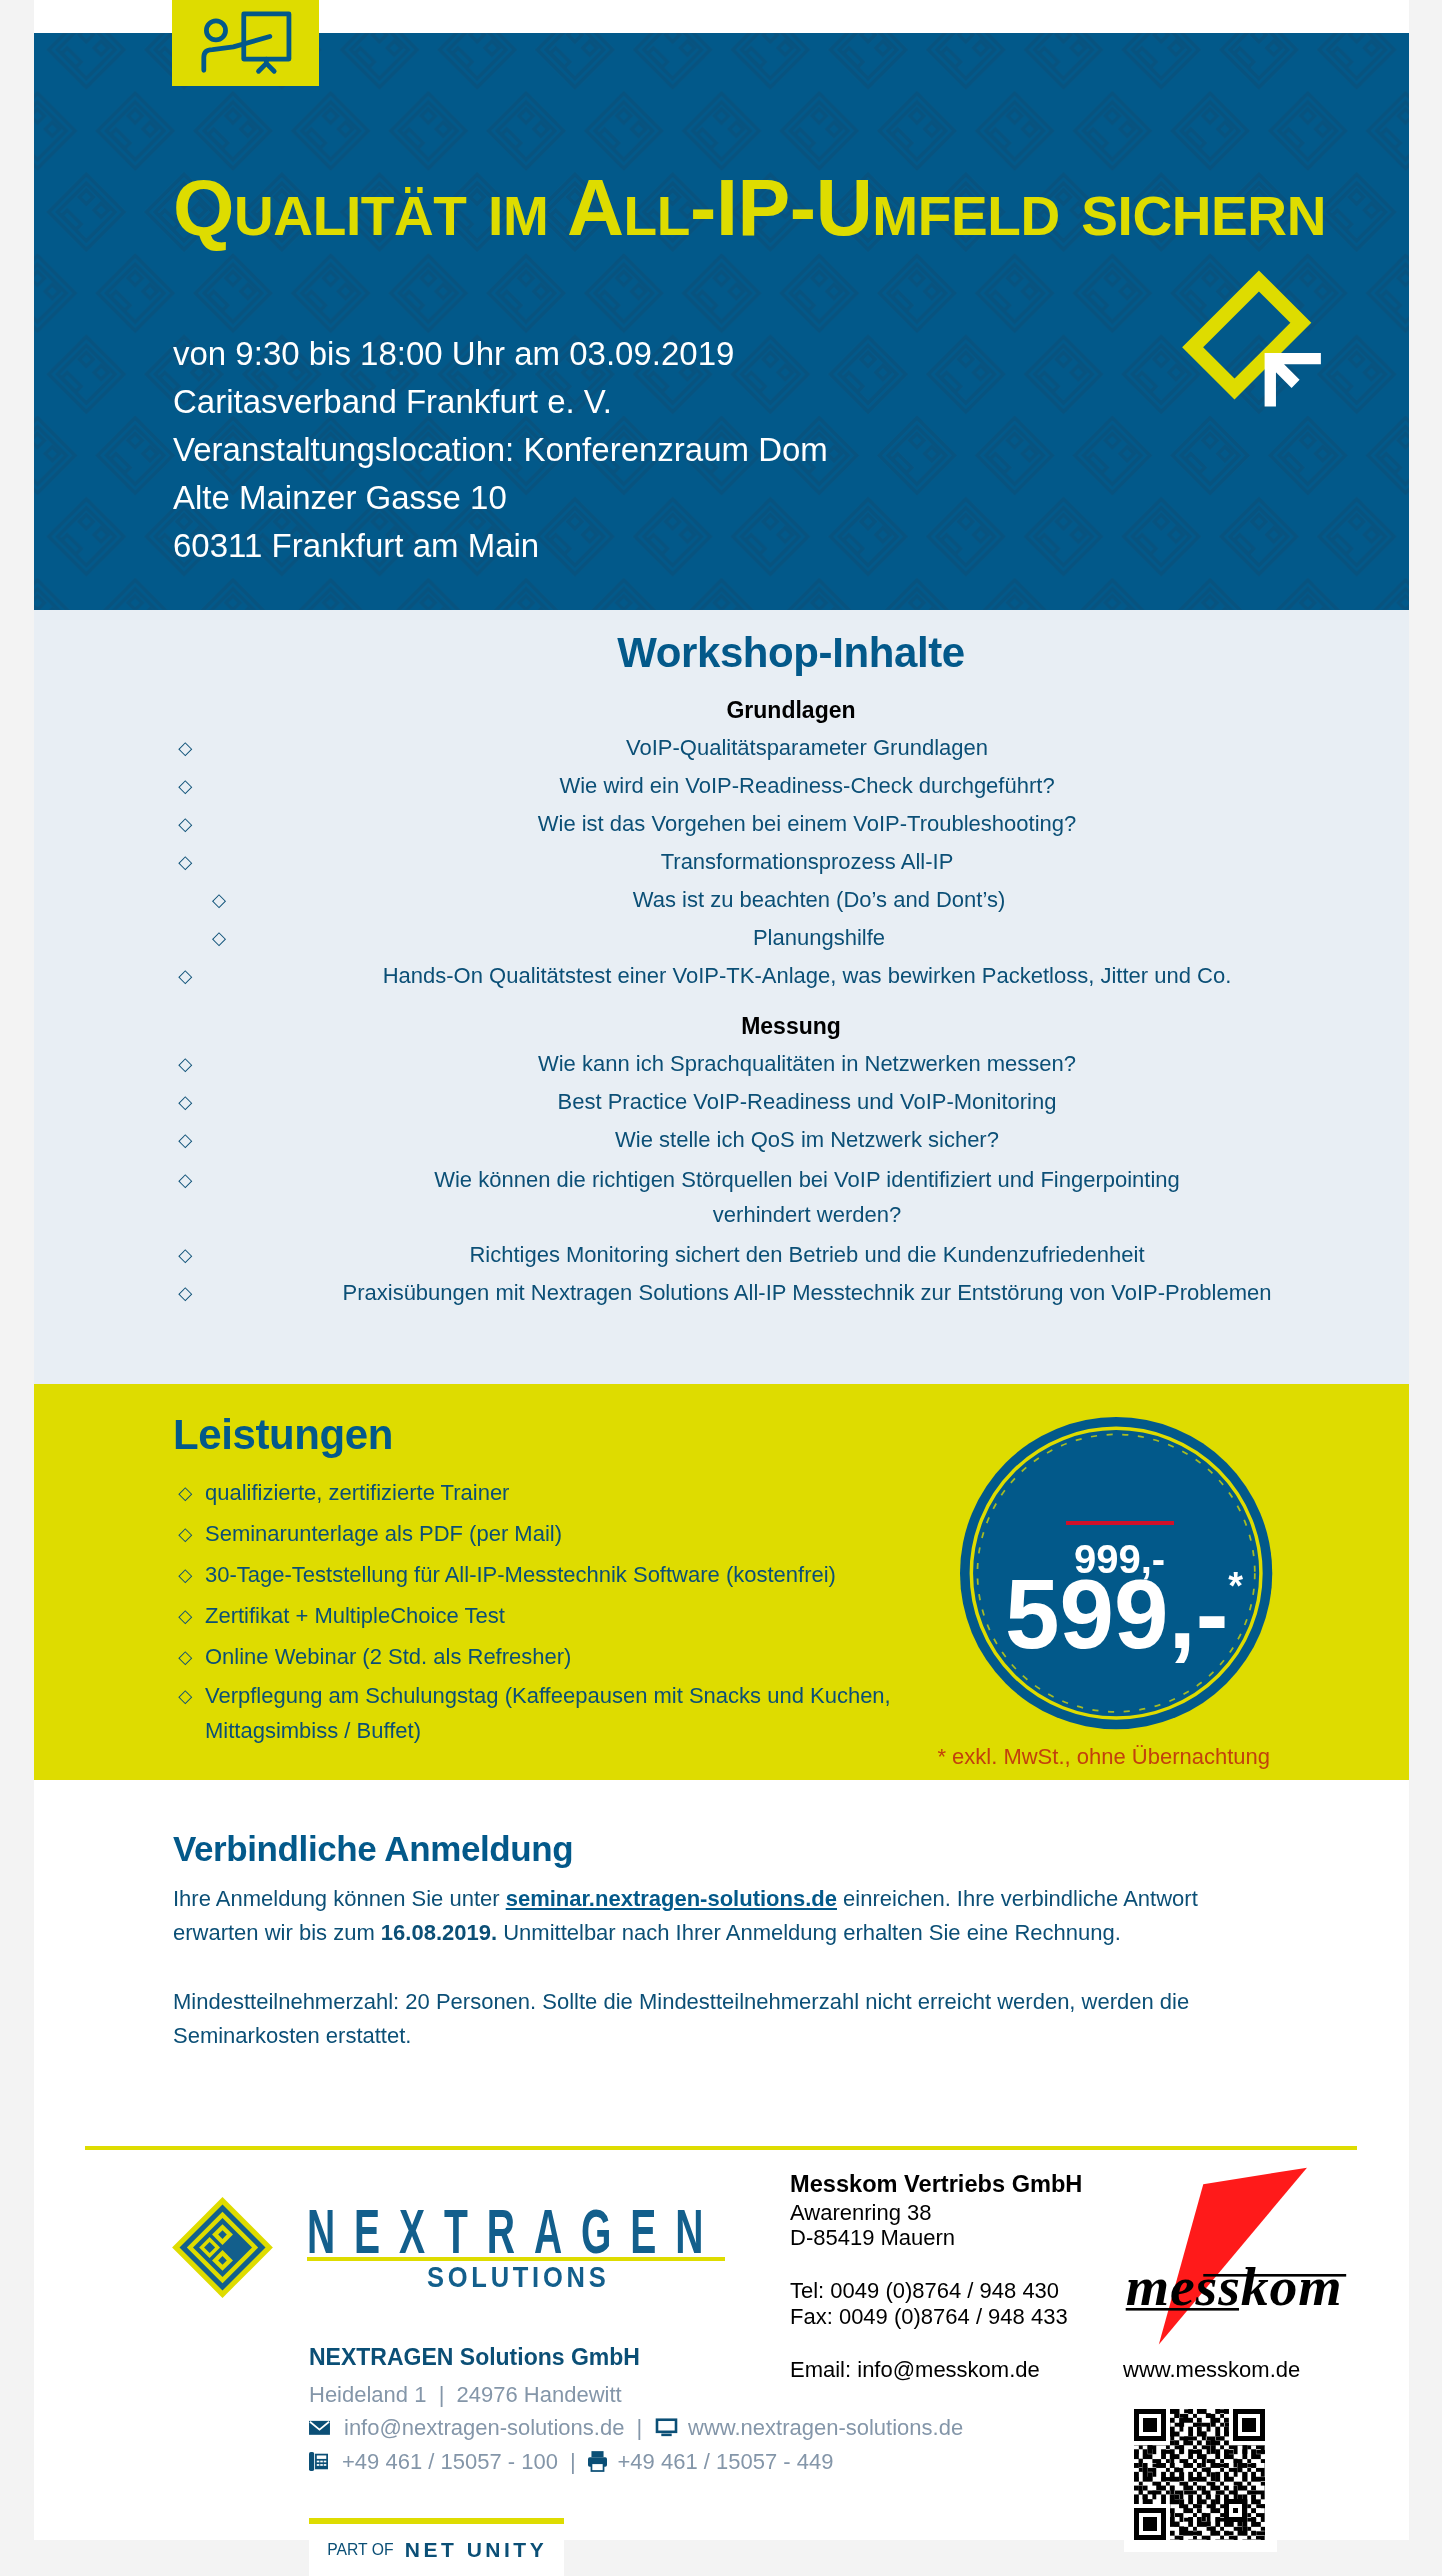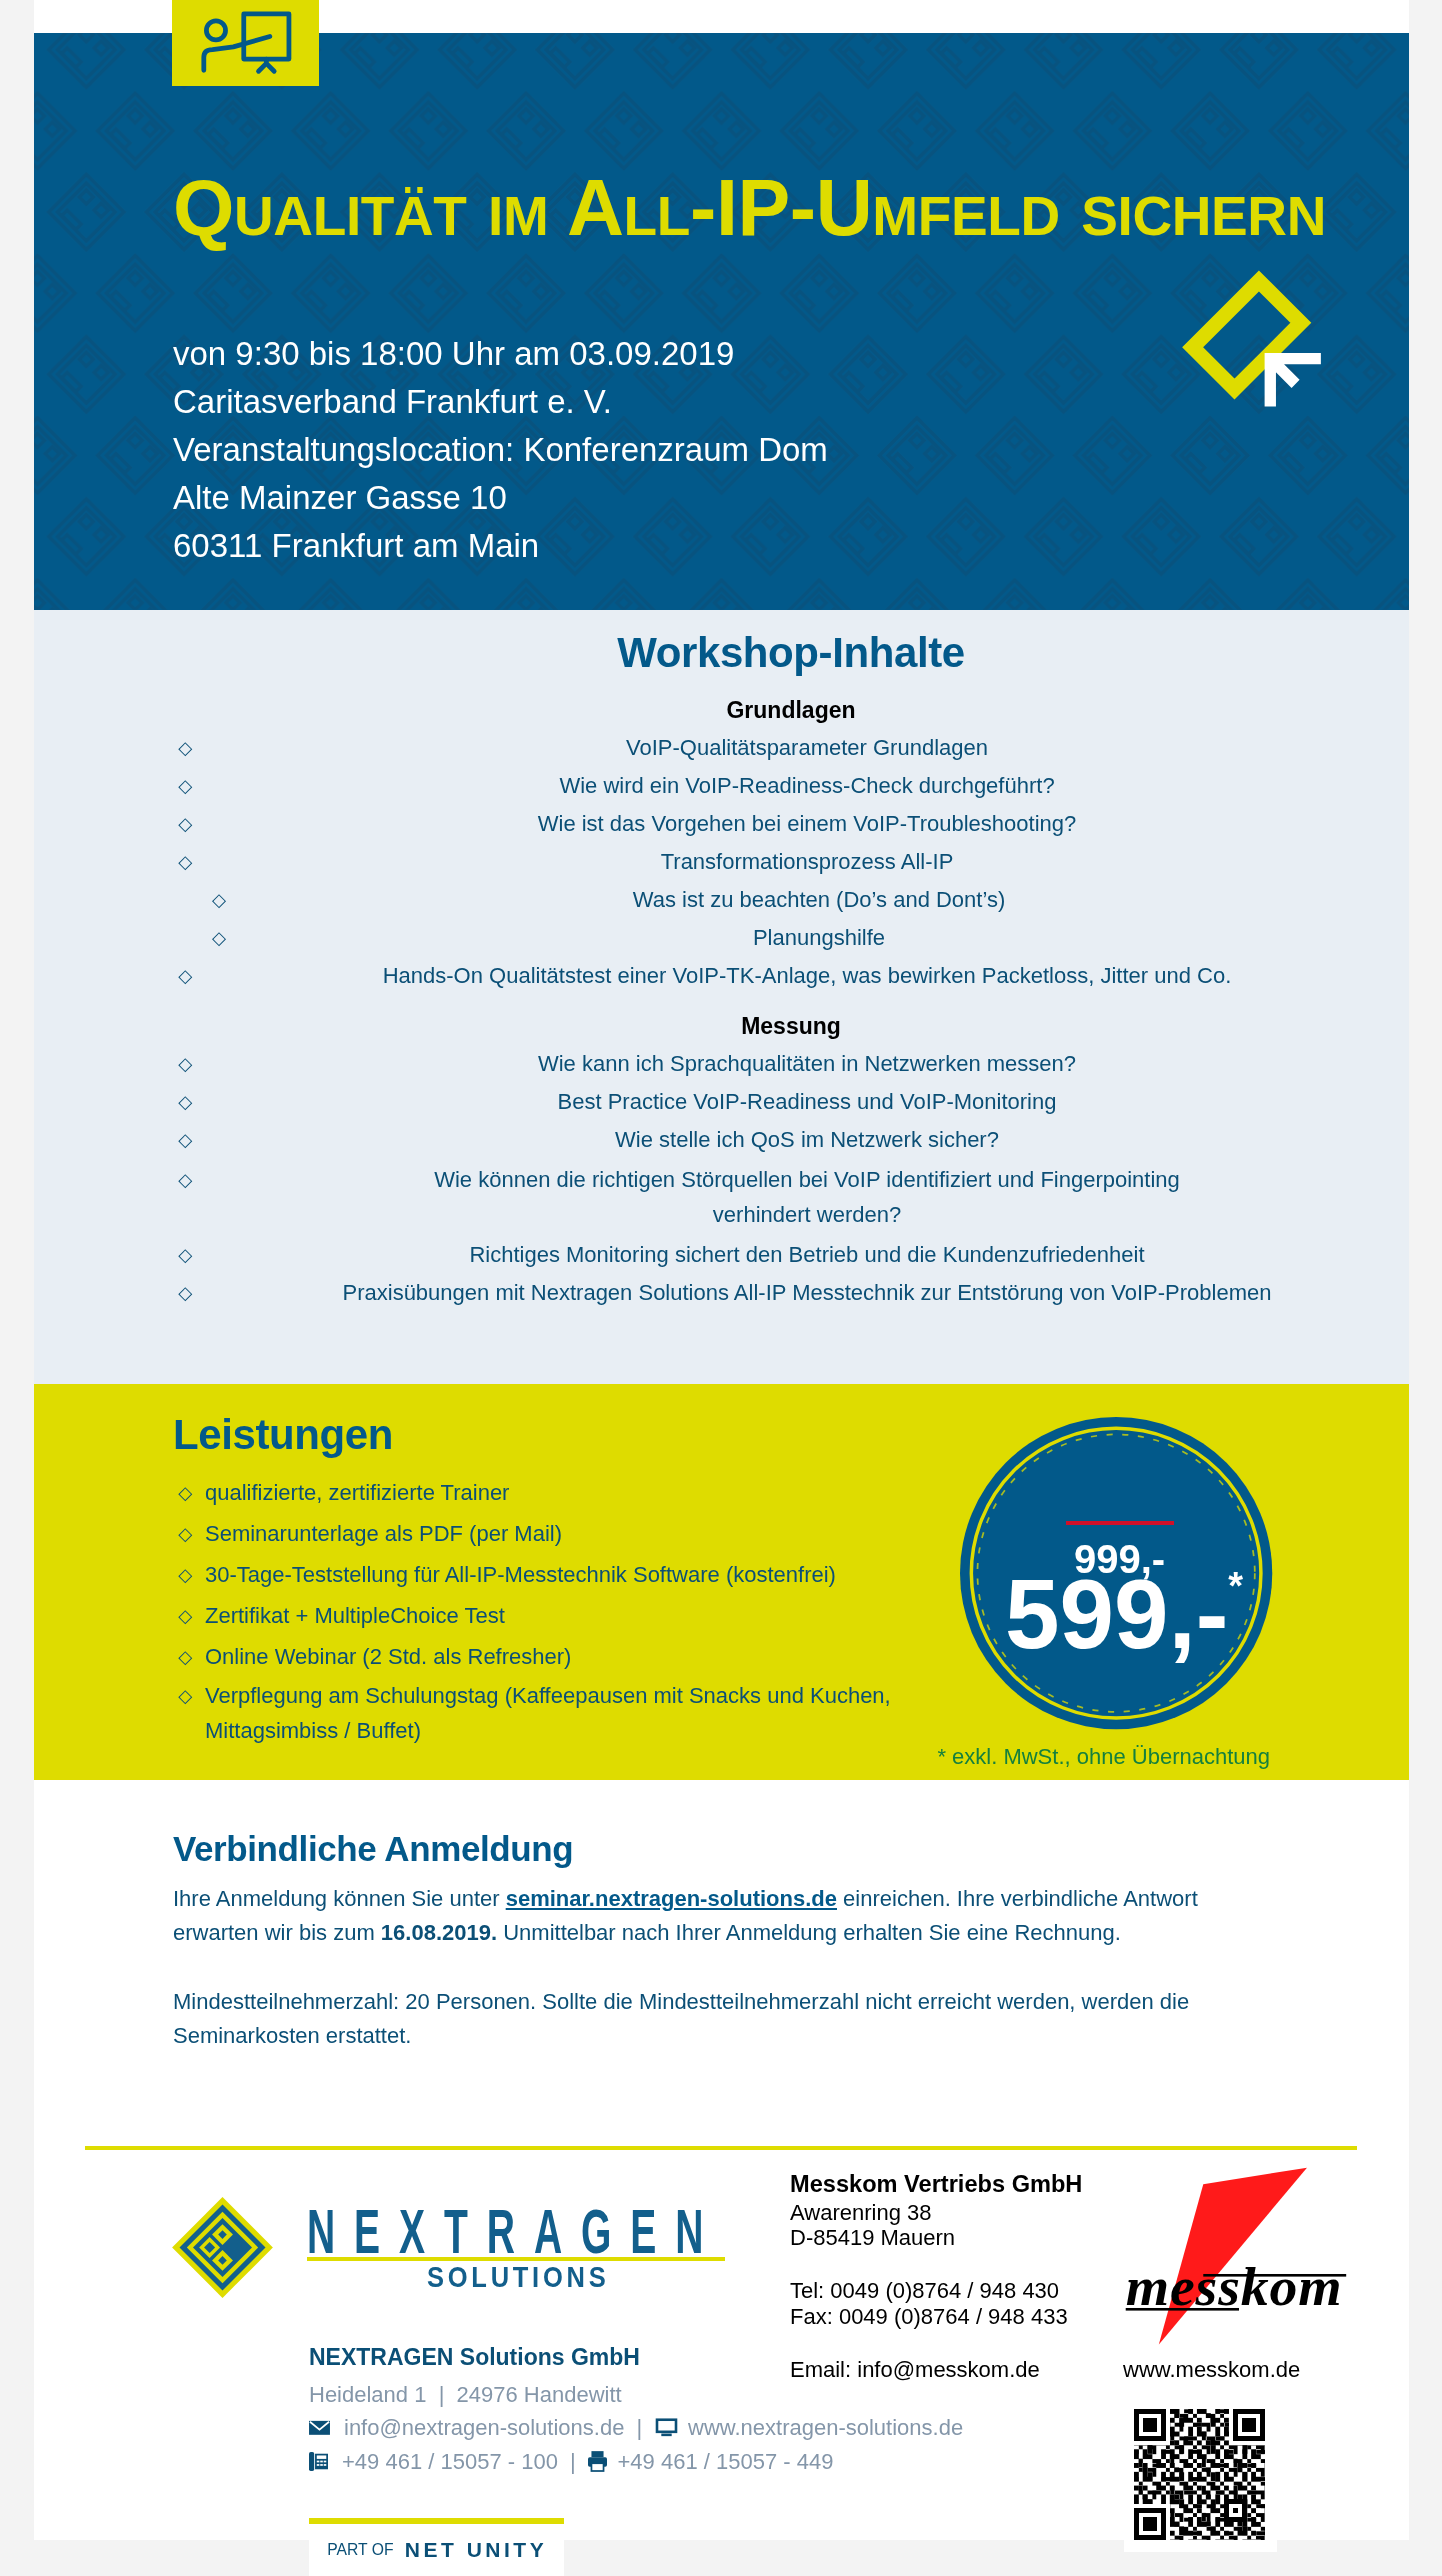--- a/index.html
+++ b/index.html
@@ -37,21 +37,21 @@
   .services .item.wrap { line-height: 35px; padding-top: 1.7px; padding-bottom: 0; }
   .services .item.wrap .bullet { top: 1.7px; }
 
   
   .price-circle { position: absolute; left: 960px; top: 1417px; }
   .price-old { position: absolute; left: 960px; top: 1536px; width: 319px; text-align: center; font-size: 40px; line-height: 47px; font-weight: bold; color: #ffffff; }
   .price-strike { position: absolute; left: 1066px; top: 1521px; width: 108px; height: 3.5px; background: #d0102a; }
   .price-new-wrap { position: absolute; left: 960px; top: 1562px; width: 328px; text-align: center; white-space: nowrap; }
   .price-new { font-size: 98px; line-height: 105px; font-weight: bold; color: #ffffff; }
   .price-marker { display: inline-block; vertical-align: top; margin-top: 5.2px; font-size: 38px; line-height: 38px; font-weight: bold; color: #ffffff; }
-  .price-footnote { position: absolute; right: 173px; top: 1744px; font-size: 22px; line-height: 26px; color: #15803d; white-space: nowrap; }
+  .price-footnote { position: absolute; right: 173px; top: 1744px; font-size: 22px; line-height: 26px; color: #c2410c; white-space: nowrap; }
 
   
   .reg-heading { position: absolute; left: 173px; top: 1825px; font-size: 35px; line-height: 47px; font-weight: bold; color: #03598a; letter-spacing: -0.4px; }
   .reg-p { position: absolute; left: 173px; font-size: 22px; line-height: 34px; color: #0b4f76; white-space: nowrap; }
   .reg-p1 { top: 1882px; }
   .reg-p2 { top: 1985px; }
   .reg-link { font-weight: bold; color: #03598a; text-decoration: underline; cursor: pointer; }
   .reg-bold { font-weight: bold; }
 
   

